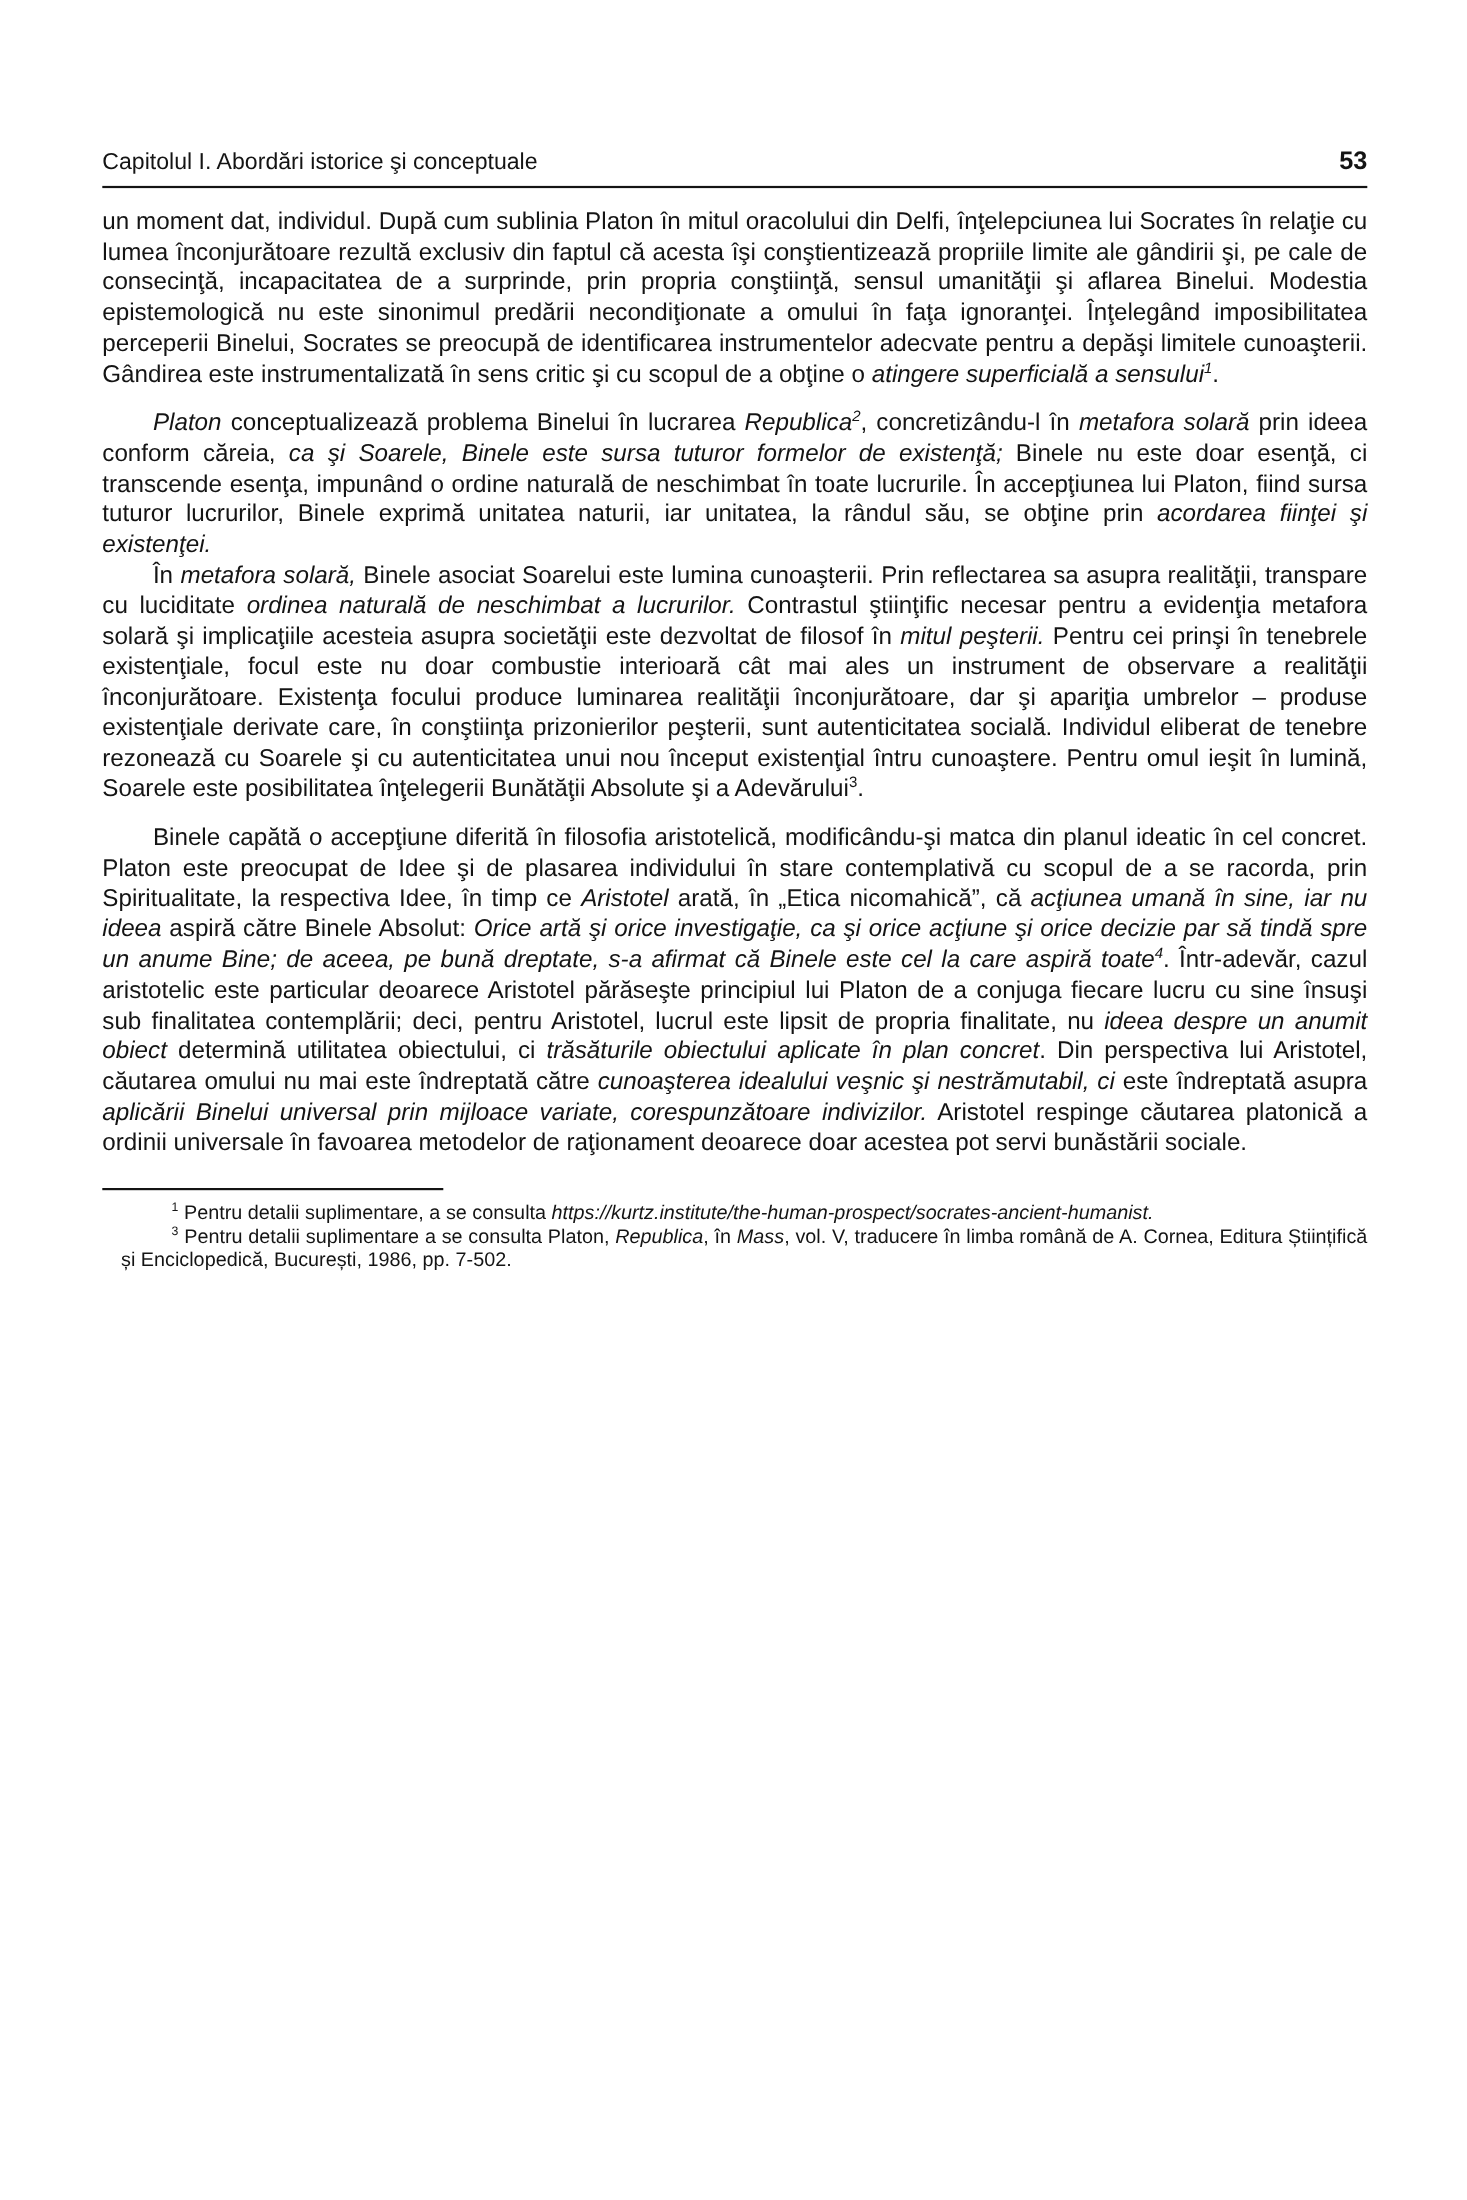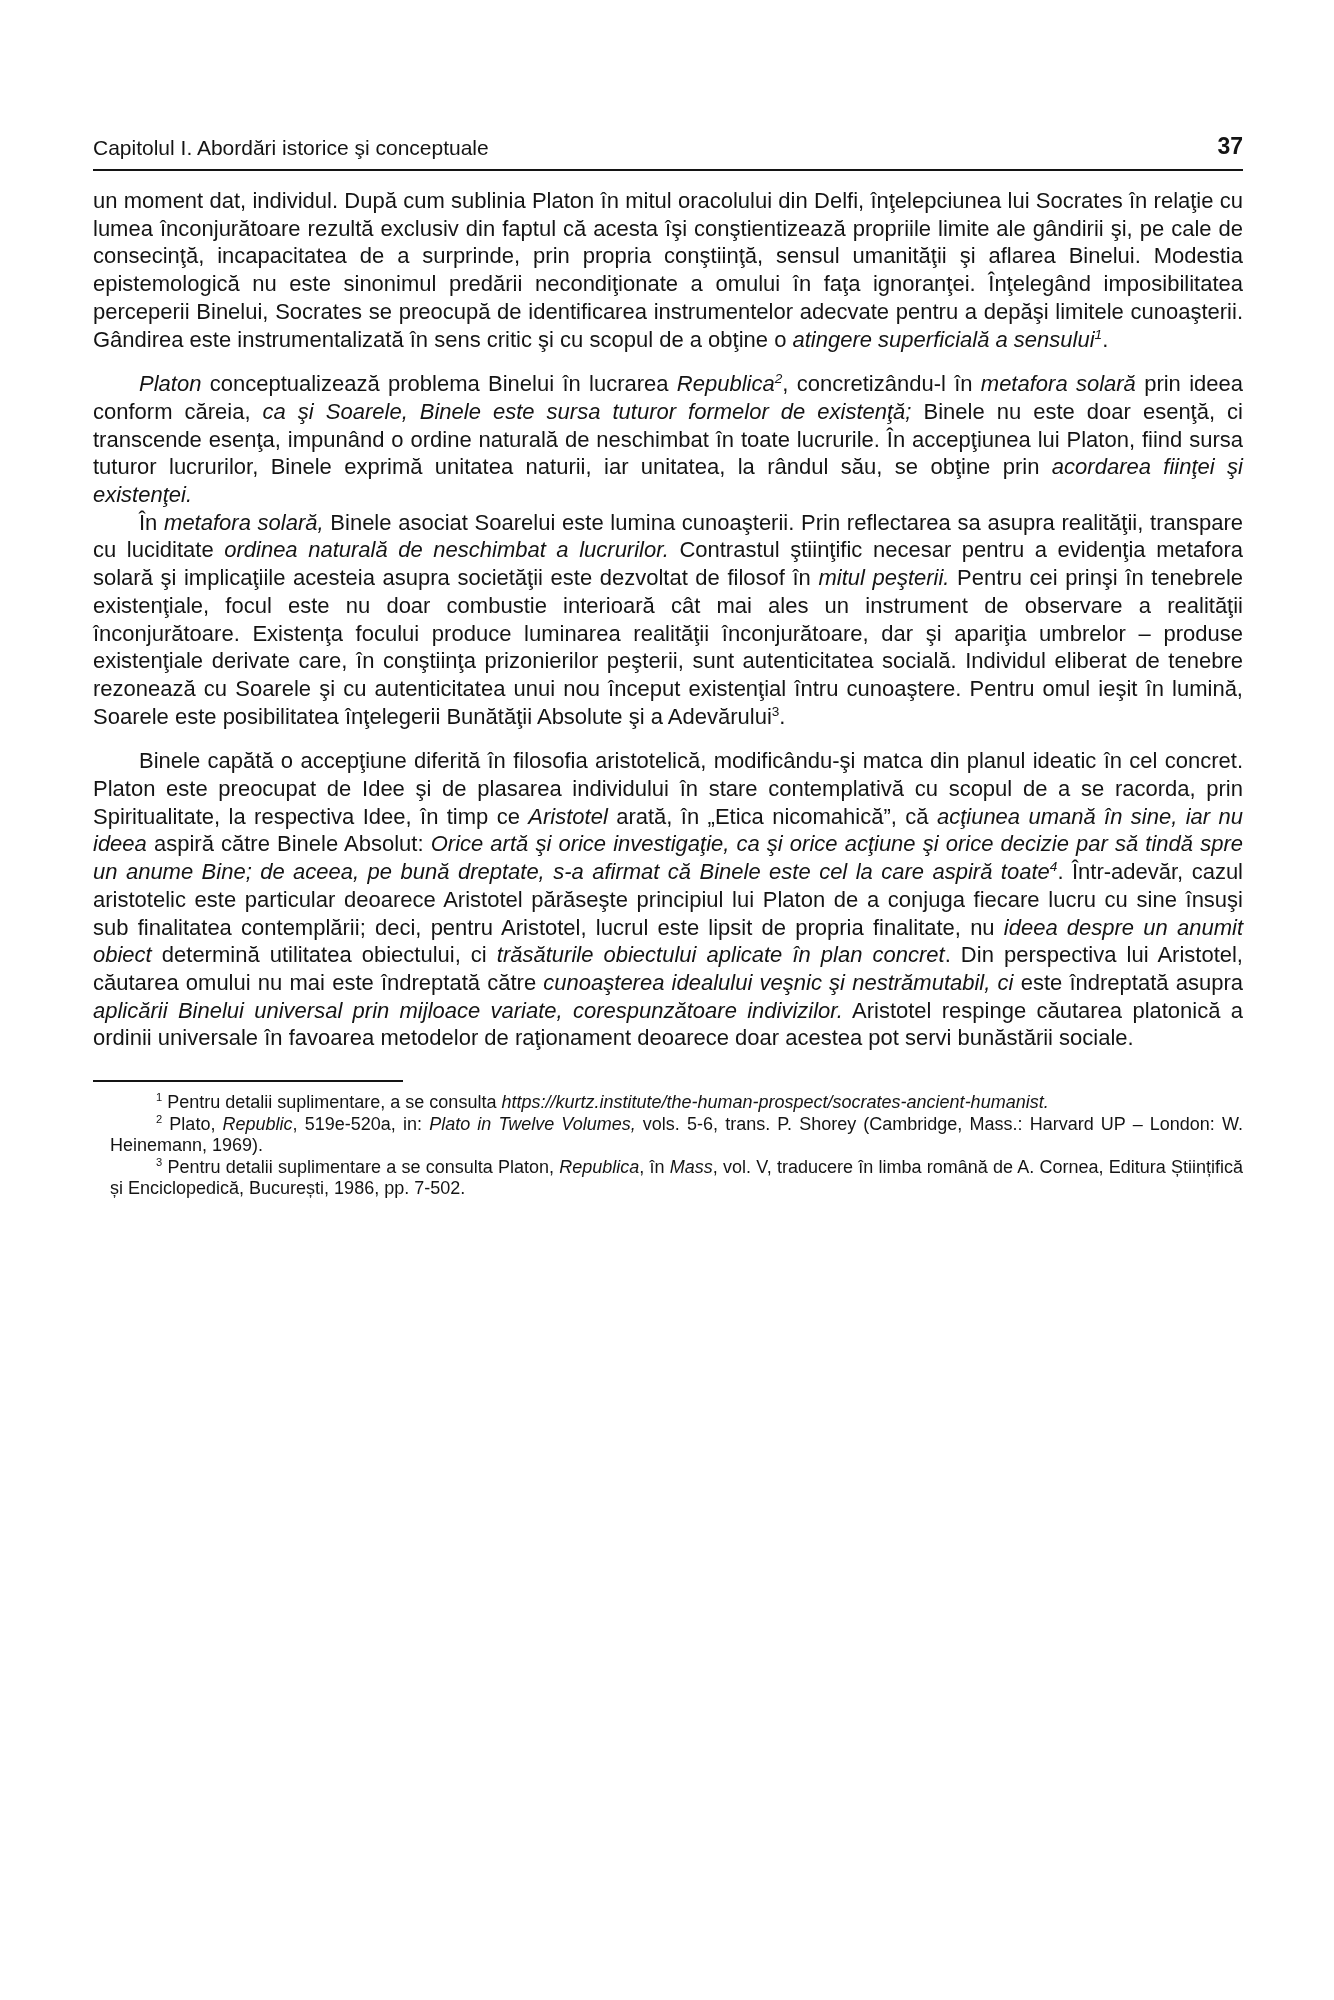--- a/index.html
+++ b/index.html
@@ -54,31 +54,30 @@
   }
   .footnotes p.para.indent { text-indent: 46px; margin-left: 17px; }
 </style>
 </head>
 <body>
 
 <div class="content">
 
   <header class="running-head">
     <span class="chapter">Capitolul I. Abordări istorice şi conceptuale</span>
-    <span class="pagenum">37</span>
+    <span class="pagenum">53</span>
   </header>
 
   <main class="body-text">
       <p class="para"><span>un moment dat, individul. După cum sublinia Platon în mitul oracolului din Delfi, înţelepciunea lui Socrates în relaţie cu lumea înconjurătoare rezultă exclusiv din faptul că acesta îşi conştientizează propriile limite ale gândirii şi, pe cale de consecinţă, incapacitatea de a surprinde, prin propria conştiinţă, sensul umanităţii şi aflarea Binelui. Modestia epistemologică nu este sinonimul predării necondiţionate a omului în faţa ignoranţei. Înţelegând imposibilitatea perceperii Binelui, Socrates se preocupă de identificarea instrumentelor adecvate pentru a depăşi limitele cunoaşterii. Gândirea este instrumentalizată în sens critic şi cu scopul de a obţine o </span><span class="it">atingere superficială a sensului</span><sup class="it">1</sup><span>.</span></p>
       <p class="para indent space-before"><span class="it">Platon</span><span> conceptualizează problema Binelui în lucrarea </span><span class="it">Republica</span><sup class="it">2</sup><span>, concretizându-l în </span><span class="it">metafora solară</span><span> prin ideea conform căreia, </span><span class="it">ca şi Soarele, Binele este sursa tuturor formelor de existenţă;</span><span> Binele nu este doar esenţă, ci transcende esenţa, impunând o ordine naturală de neschimbat în toate lucrurile. În accepţiunea lui Platon, fiind sursa tuturor lucrurilor, Binele exprimă unitatea naturii, iar unitatea, la rândul său, se obţine prin </span><span class="it">acordarea fiinţei şi existenţei.</span></p>
       <p class="para indent"><span>În </span><span class="it">metafora solară,</span><span> Binele asociat Soarelui este lumina cunoaşterii. Prin reflectarea sa asupra realităţii, transpare cu luciditate </span><span class="it">ordinea naturală de neschimbat a lucrurilor.</span><span> Contrastul ştiinţific necesar pentru a evidenţia metafora solară şi implicaţiile acesteia asupra societăţii este dezvoltat de filosof în </span><span class="it">mitul peşterii.</span><span> Pentru cei prinşi în tenebrele existenţiale, focul este nu doar combustie interioară cât mai ales un instrument de observare a realităţii înconjurătoare. Existenţa focului produce luminarea realităţii înconjurătoare, dar şi apariţia umbrelor – produse existenţiale derivate care, în conştiinţa prizonierilor peşterii, sunt autenticitatea socială. Individul eliberat de tenebre rezonează cu Soarele şi cu autenticitatea unui nou început existenţial întru cunoaştere. Pentru omul ieşit în lumină, Soarele este posibilitatea înţelegerii Bunătăţii Absolute şi a Adevărului</span><sup>3</sup><span>.</span></p>
       <p class="para indent space-before"><span>Binele capătă o accepţiune diferită în filosofia aristotelică, modificându-şi matca din planul ideatic în cel concret. Platon este preocupat de Idee şi de plasarea individului în stare contemplativă cu scopul de a se racorda, prin Spiritualitate, la respectiva Idee, în timp ce </span><span class="it">Aristotel</span><span> arată, în „Etica nicomahică”, că </span><span class="it">acţiunea umană în sine, iar nu ideea</span><span> aspiră către Binele Absolut: </span><span class="it">Orice artă şi orice investigaţie, ca şi orice acţiune şi orice decizie par să tindă spre un anume Bine; de aceea, pe bună dreptate, s-a afirmat că Binele este cel la care aspiră toate</span><sup class="it">4</sup><span>. Într-adevăr, cazul aristotelic este particular deoarece Aristotel părăseşte principiul lui Platon de a conjuga fiecare lucru cu sine însuşi sub finalitatea contemplării; deci, pentru Aristotel, lucrul este lipsit de propria finalitate, nu </span><span class="it">ideea despre un anumit obiect</span><span> determină utilitatea obiectului, ci </span><span class="it">trăsăturile obiectului aplicate în plan concret</span><span>. Din perspectiva lui Aristotel, căutarea omului nu mai este îndreptată către </span><span class="it">cunoaşterea idealului veşnic şi nestrămutabil, ci</span><span> este îndreptată asupra </span><span class="it">aplicării Binelui universal prin mijloace variate, corespunzătoare indivizilor.</span><span> Aristotel respinge căutarea platonică a ordinii universale în favoarea metodelor de raţionament deoarece doar acestea pot servi bunăstării sociale.</span></p>
     </main>
 
   <div class="footnote-sep"></div>
 
   <section class="footnotes">
       <p class="para indent"><sup>1</sup><span> Pentru detalii suplimentare, a se consulta </span><span class="it">https://kurtz.institute/the-human-prospect/socrates-ancient-humanist.</span></p>
-      <p class="para indent"><sup>2</sup><span> Plato, </span><span class="it">Republic</span><span>, 519e-520a, in: </span><span class="it">Plato in Twelve Volumes,</span><span> vols. 5-6, trans. P. Shorey (Cambridge, Mass.: Harvard UP – London: W. Heinemann, 1969).</span></p>
       <p class="para indent"><sup>3</sup><span> Pentru detalii suplimentare a se consulta Platon, </span><span class="it">Republica</span><span>, în </span><span class="it">Mass</span><span>, vol. V, traducere în limba română de A. Cornea, Editura Științifică și Enciclopedică, București, 1986, pp. 7-502.</span></p>
     </section>
 
 </div>
 
 </body></html>

